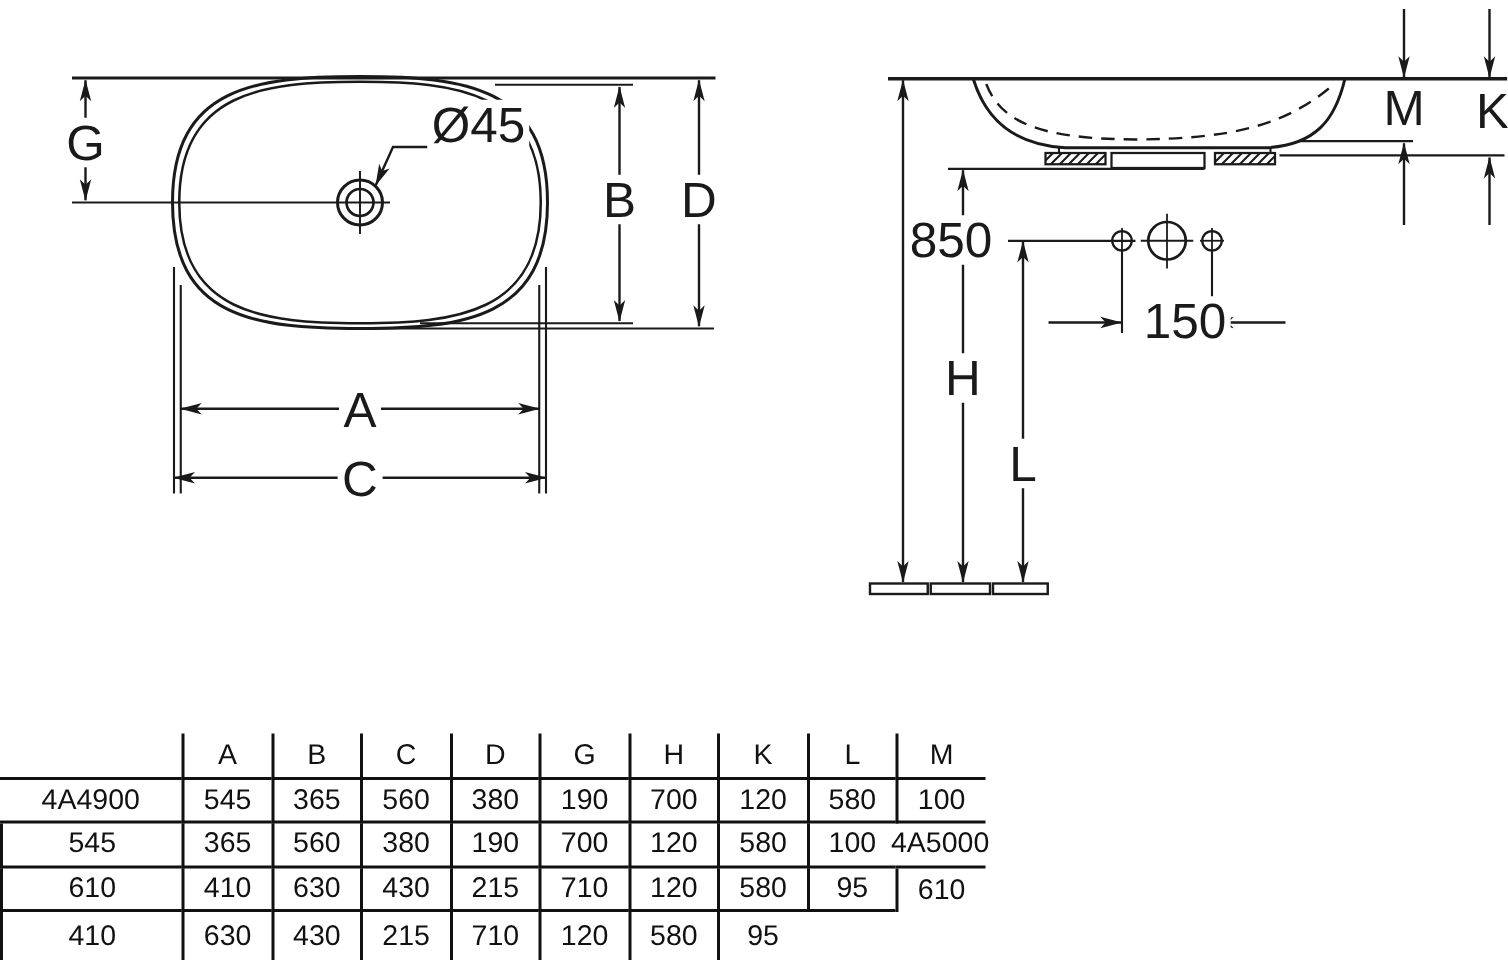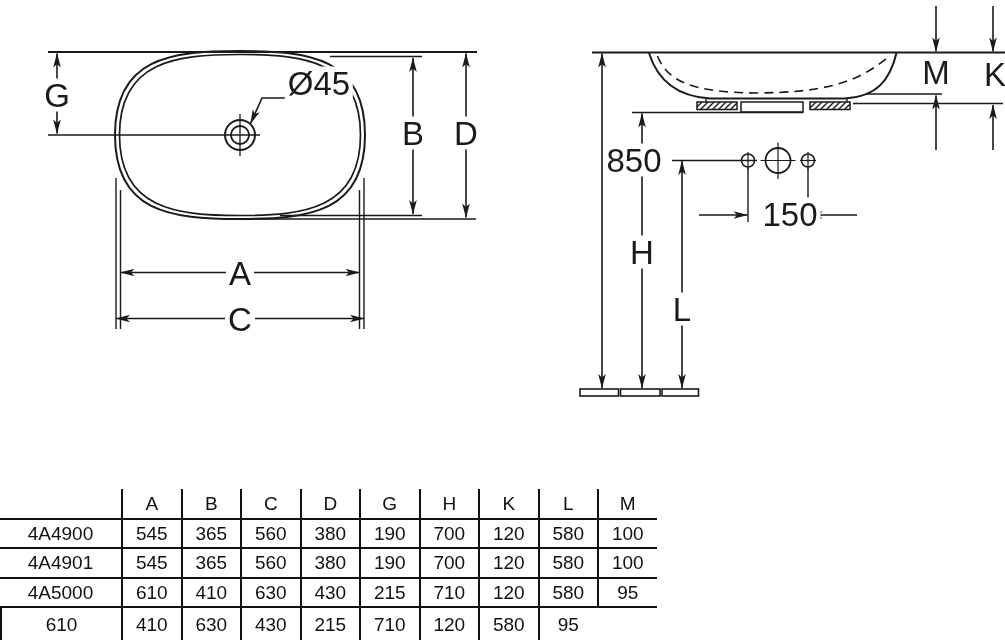--- a/index.html
+++ b/index.html
@@ -155,21 +155,20 @@
     <div class="cell hb vl">545</div>
     <div class="cell hb vl">365</div>
     <div class="cell hb vl">560</div>
     <div class="cell hb vl">380</div>
     <div class="cell hb vl">190</div>
     <div class="cell hb vl">700</div>
     <div class="cell hb vl">120</div>
     <div class="cell hb vl">580</div>
     <div class="cell hb vl">100</div>
 
-    <div class="cell hb">4A4901</div>
     <div class="cell hb vl">545</div>
     <div class="cell hb vl">365</div>
     <div class="cell hb vl">560</div>
     <div class="cell hb vl">380</div>
     <div class="cell hb vl">190</div>
     <div class="cell hb vl">700</div>
     <div class="cell hb vl">120</div>
     <div class="cell hb vl">580</div>
     <div class="cell hb vl">100</div>
 

